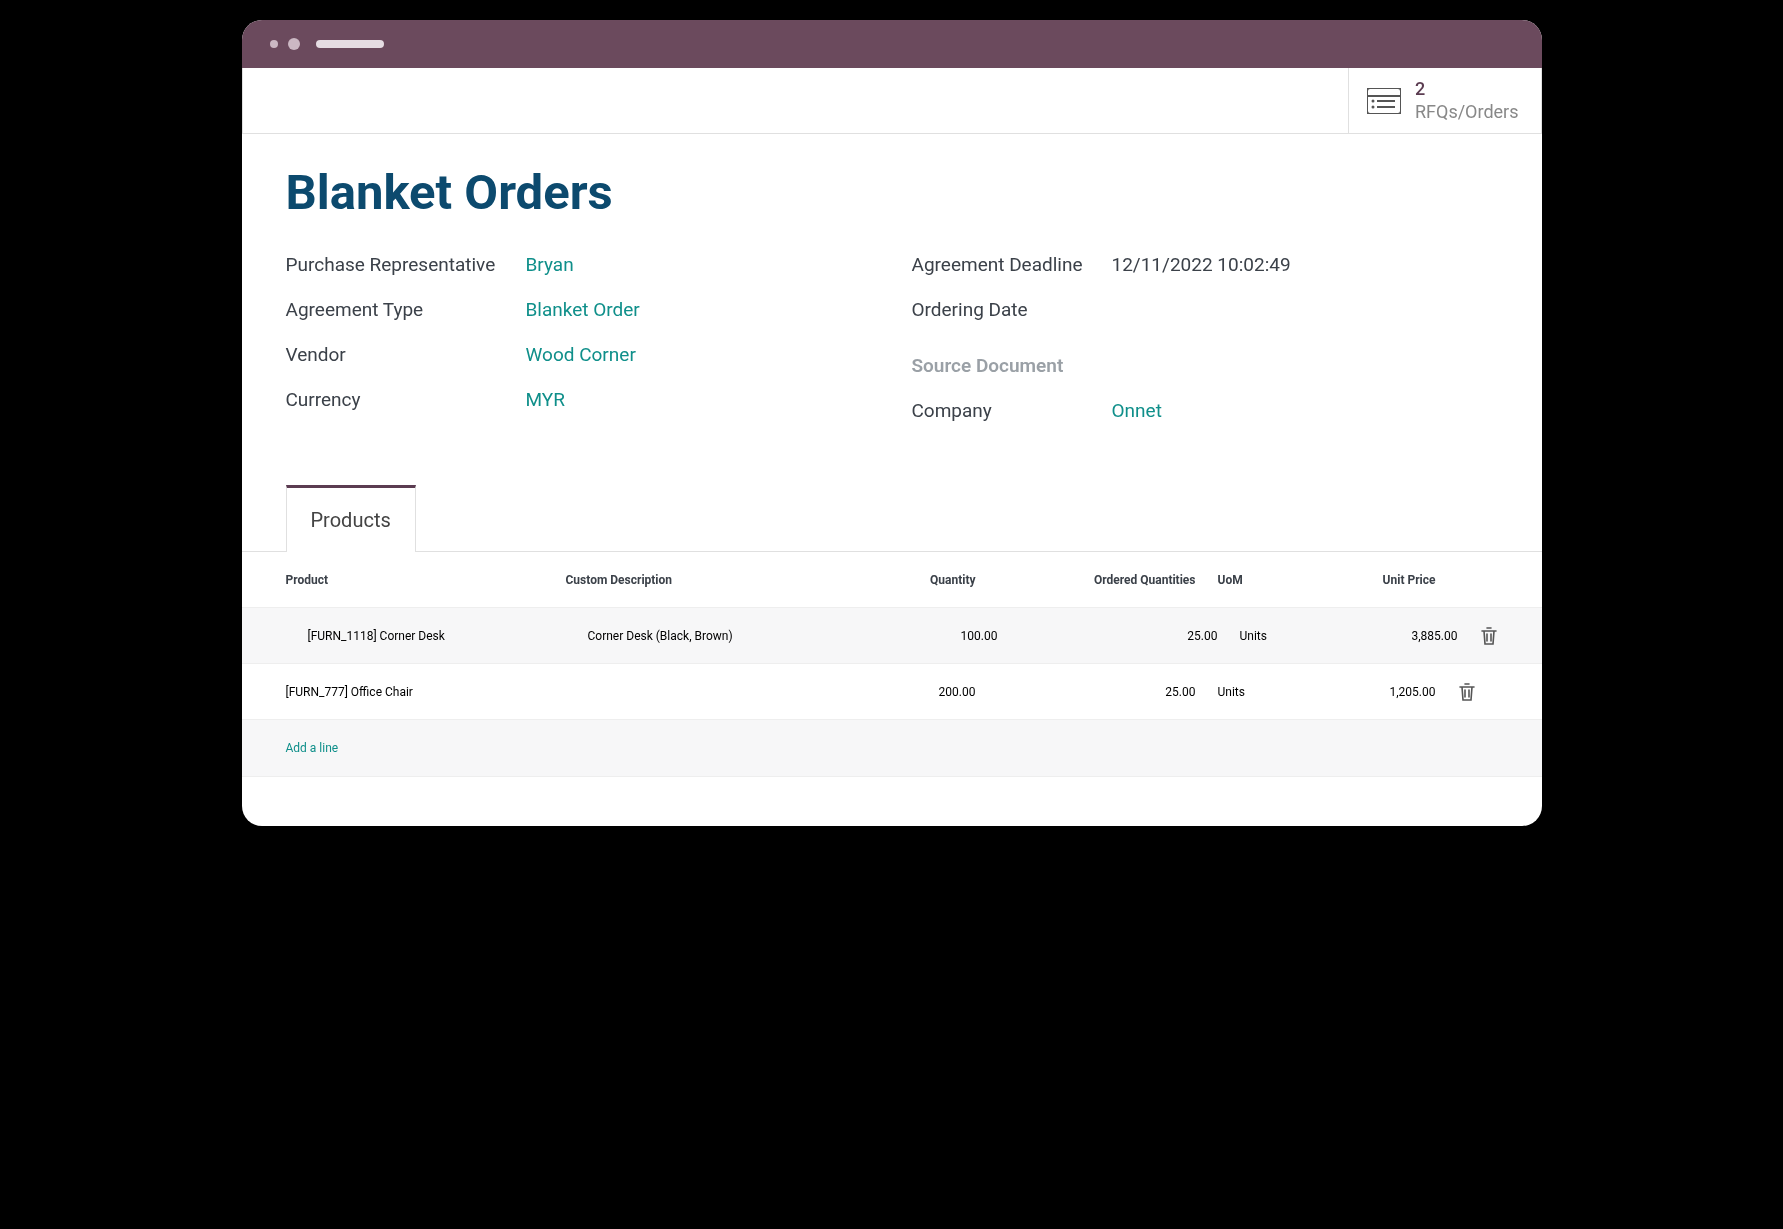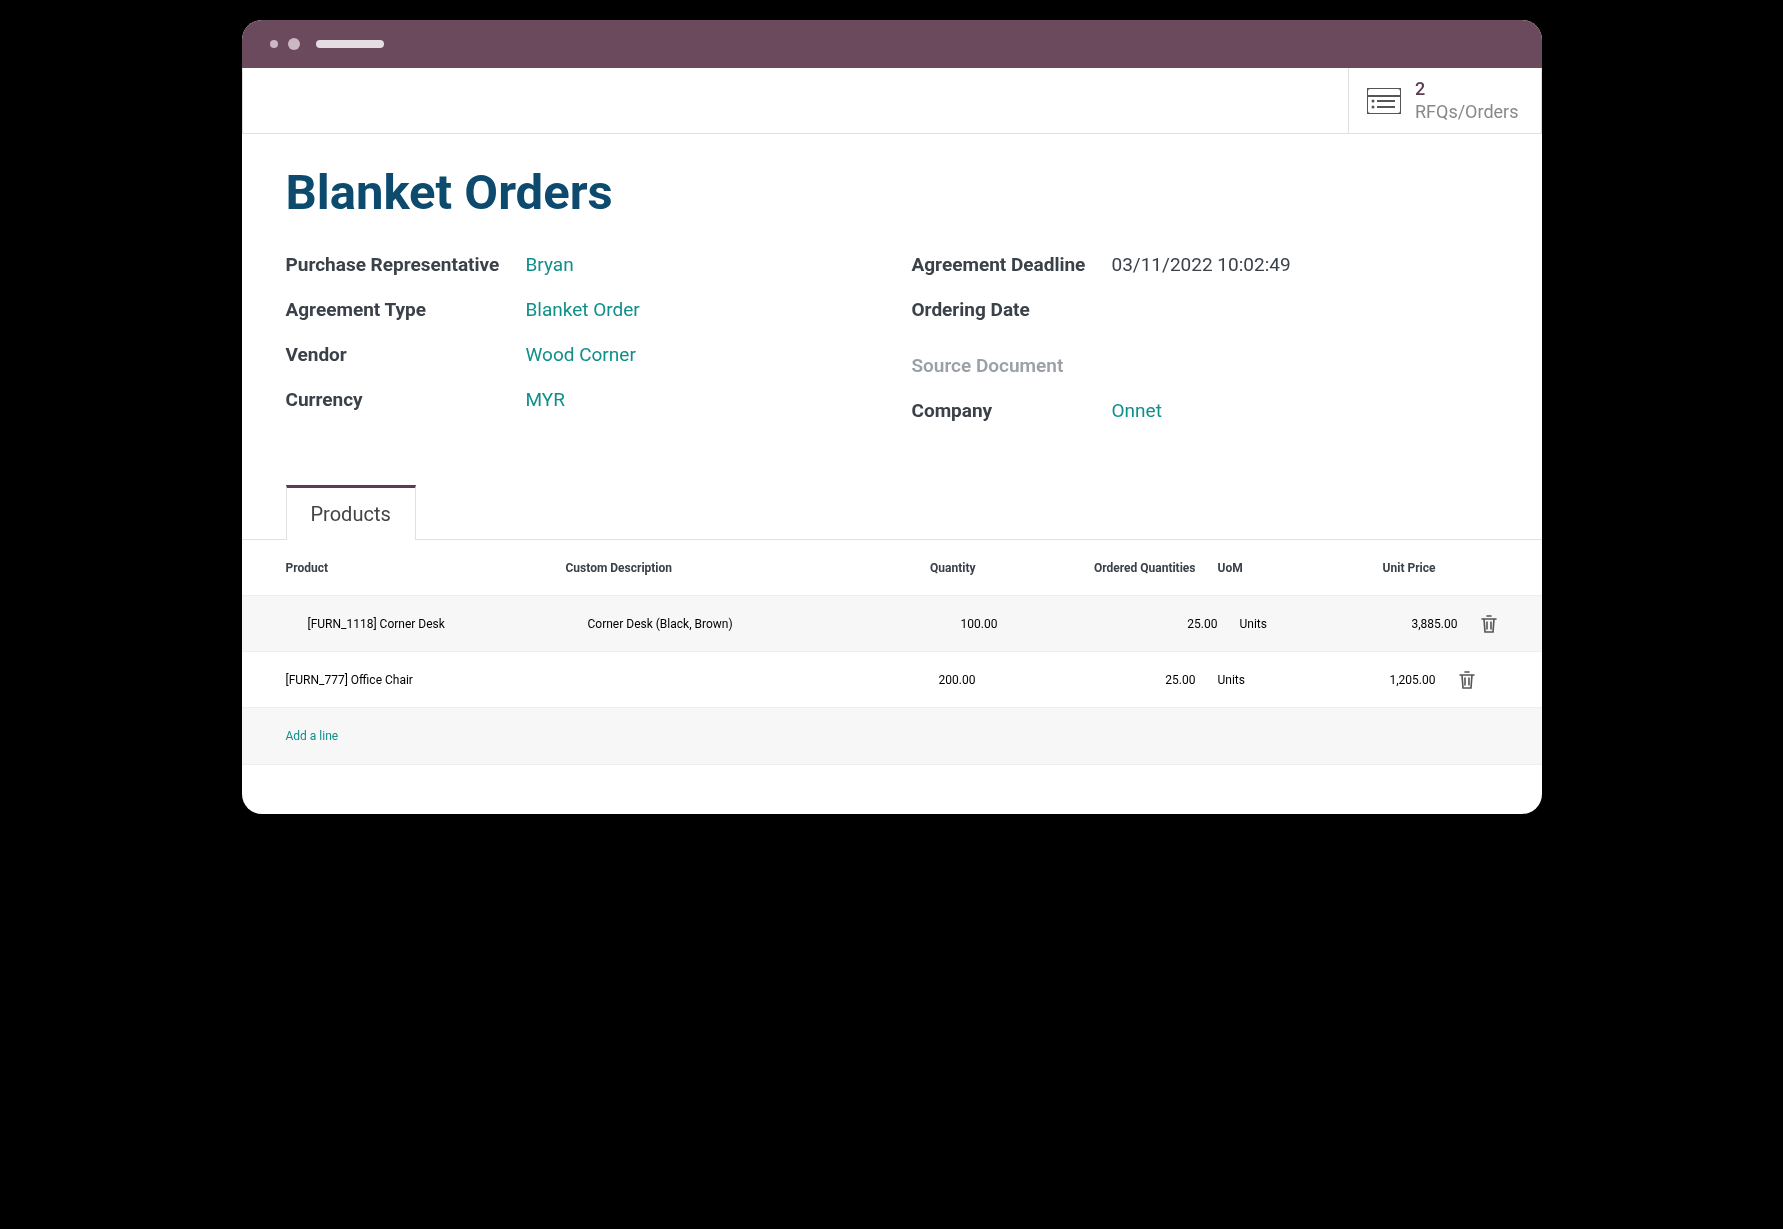--- a/index.html
+++ b/index.html
@@ -67,34 +67,34 @@
   .col { flex: 1; }
   .field-row {
     display: flex;
     align-items: baseline;
     margin-bottom: 22px;
     font-size: 19px;
   }
   .field-label {
     width: 240px;
     color: #3b4149;
-    font-weight: 700;
+    font-weight: 400;
   }
   .field-label.muted { color: #9aa0a6; font-weight: 600; margin-top: 11px; }
   .field-value { color: #3b4149; }
   .field-value.link { color: #0f8f8a; }
 
   .tab-strip {
     margin-top: 30px;
     display: flex;
     border-bottom: 1px solid #e0e0e0;
     padding-left: 44px;
   }
   .tab {
-    padding: 14px 24px;
+    padding: 20px 24px;
     font-size: 20px;
     color: #444;
     border: 1px solid #e0e0e0;
     border-bottom: none;
     border-top: 3px solid #5b3c51;
     background: #fff;
     position: relative;
     top: 1px;
     cursor: pointer;
   }
@@ -185,21 +185,21 @@
         </div>
         <div class="field-row">
           <div class="field-label">Currency</div>
           <div class="field-value link">MYR</div>
         </div>
       </div>
 
       <div class="col">
         <div class="field-row">
           <div class="field-label" style="width:200px">Agreement Deadline</div>
-          <div class="field-value">03/11/2022 10:02:49</div>
+          <div class="field-value">12/11/2022 10:02:49</div>
         </div>
         <div class="field-row">
           <div class="field-label" style="width:200px">Ordering Date</div>
           <div class="field-value"></div>
         </div>
         <div class="field-row">
           <div class="field-label muted" style="width:200px">Source Document</div>
           <div class="field-value"></div>
         </div>
         <div class="field-row">

